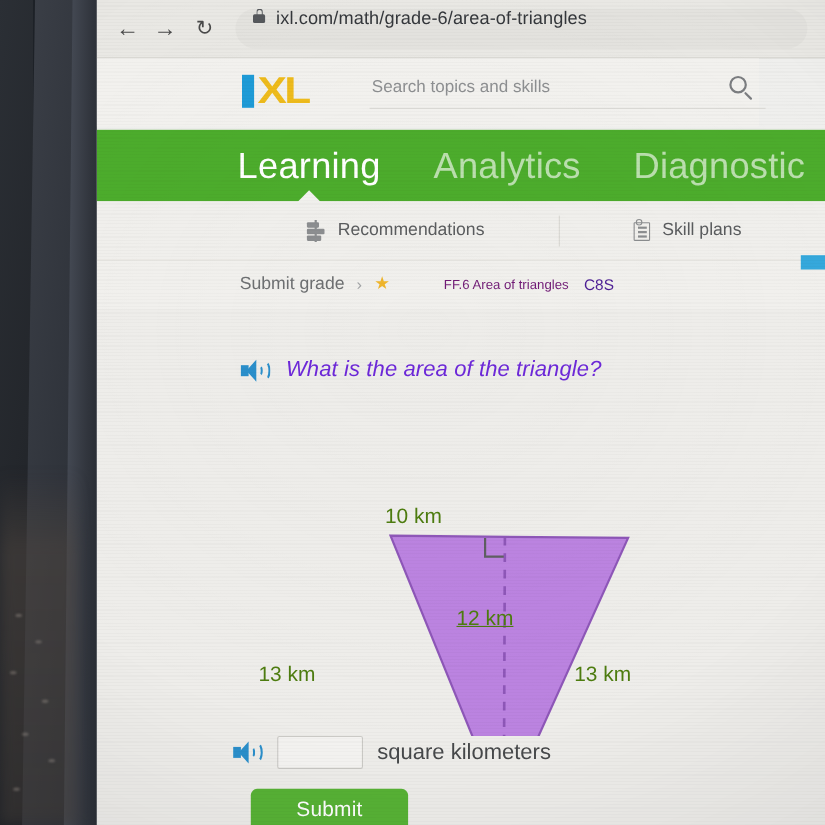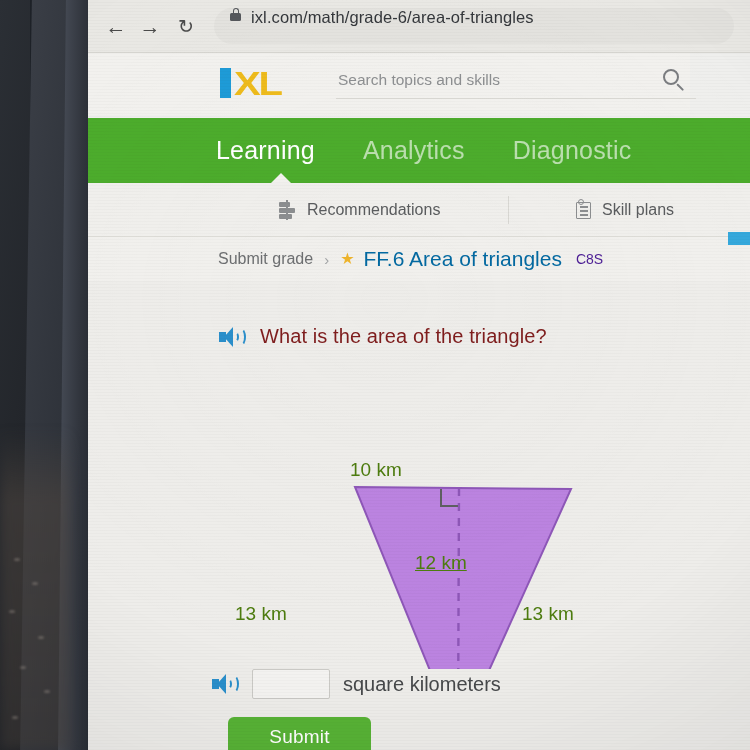--- a/index.html
+++ b/index.html
@@ -193,21 +193,21 @@
     background: #4cac2c;
   }
   .greennav-inner {
     position: absolute; left: 0; top: 0;
     width: 662px; height: 65px;
     display: flex; align-items: center;
     padding-left: 128px;
     gap: 48px;
   }
   .gnav-item {
-    font-size: 25px;
+    font-size: 33px;
     color: rgba(255,255,255,0.62);
     letter-spacing: .2px;
     position: relative;
     white-space: nowrap;
   }
   .gnav-item.active { color: #ffffff; }
   .gnav-pointer {
     position: absolute;
     left: 182px; bottom: -1px;
     width: 0; height: 0;
@@ -276,21 +276,21 @@
     padding-left: 130px;
     gap: 11px;
     background: #f1f0ed;
   }
   .crumb-grade { font-size: 16px; color: #6d6f71; }
   .crumb-sep { font-size: 15px; color: #a2a4a6; }
   .crumb-star {
     font-size: 16px; color: #efb52c; line-height: 1;
     margin-right: -2px;
   }
-  .crumb-skill { font-size: 21px; color: #0369a1; }
+  .crumb-skill { font-size: 12px; color: #701a75; margin-left: 40px; }
   .crumb-code { font-size: 14px; color: #4c1d95; margin-left: 3px; }
 
   
   .blue-accent {
     position: absolute;
     right: 0; top: 232px;
     width: 22px; height: 13px;
     background: #35a8dc;
   }
 
@@ -319,21 +319,21 @@
   .speaker .w {
     position: absolute;
     border: 2px solid #2a8fcb;
     border-radius: 50%;
     border-left-color: transparent;
     border-top-color: transparent;
     border-bottom-color: transparent;
   }
   .speaker .w1 { left: 14px; top: 6px; width: 6px; height: 10px; }
   .speaker .w2 { left: 17px; top: 2px; width: 10px; height: 18px; }
-  .qtext { font-size: 20px; color: #7f1d1d; letter-spacing: .1px; }
+  .qtext { font-size: 20px; color: #6d28d9; letter-spacing: .1px; font-style: italic; }
 
   
   .figure {
     position: absolute;
     left: 131px; top: 88px;
     width: 420px; height: 300px;
   }
   .figure svg { display: block; }
   .lbl {
     position: absolute;

